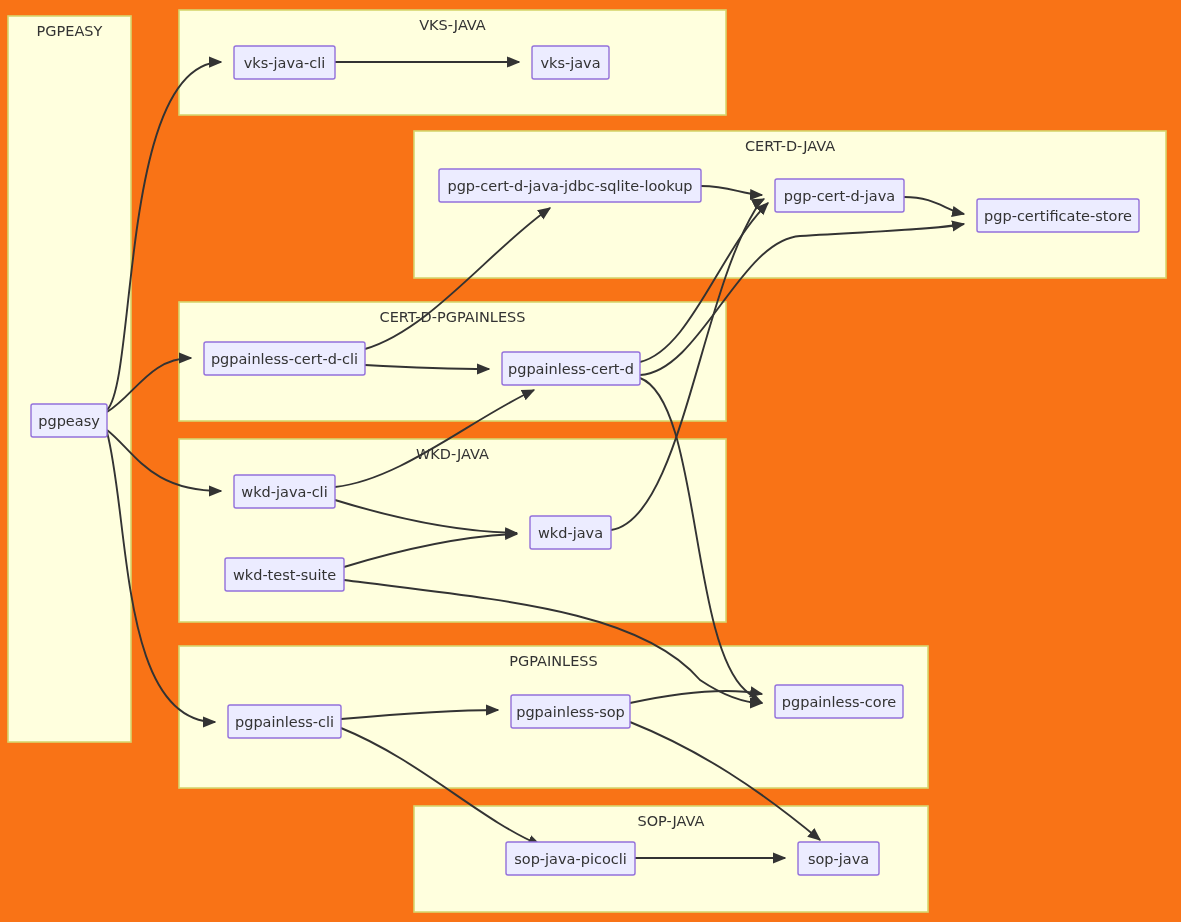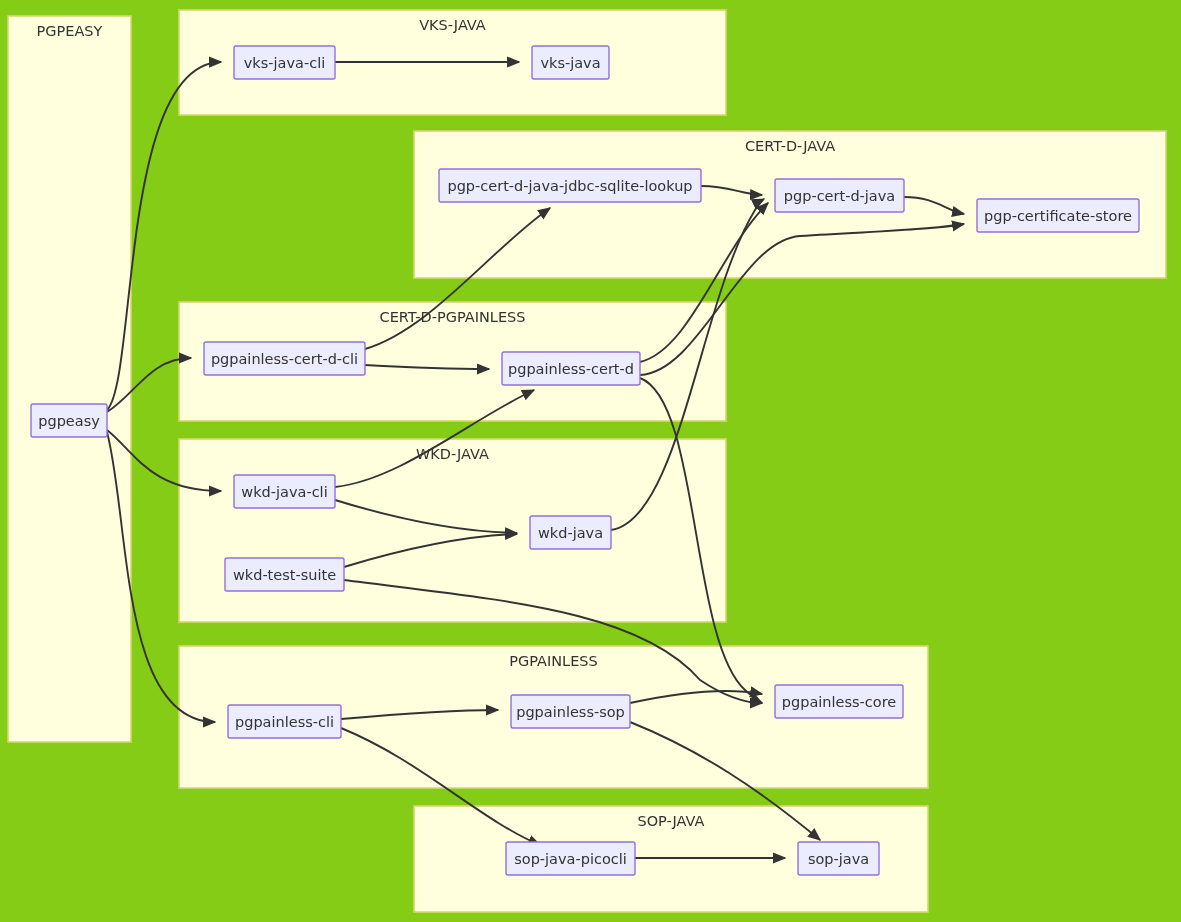--- a/index.html
+++ b/index.html
@@ -1,17 +1,17 @@
 <!DOCTYPE html>
 <html><head>
 <meta charset="utf-8">
 <style>
   html,body{margin:0;padding:0;background:#000;}
   body{font-family:"DejaVu Sans","Liberation Sans",sans-serif;}
-  #stage{position:relative;width:1181px;height:922px;background:#84cc16;overflow:hidden;}
+  #stage{position:relative;width:1181px;height:922px;background:#f97316;overflow:hidden;}
   svg#graph{position:absolute;left:0;top:0;width:1181px;height:922px;display:block;}
   .cluster-rect{fill:#ffffde;stroke:#d6d66e;stroke-width:1.6px;}
   .cluster-label{fill:#333333;font-size:14.5px;font-family:"DejaVu Sans","Liberation Sans",sans-serif;text-anchor:middle;dominant-baseline:middle;}
   .node-rect{fill:#ececff;stroke:#9370db;stroke-width:1.4px;}
   .node-label{fill:#333333;font-size:14.5px;font-family:"DejaVu Sans","Liberation Sans",sans-serif;text-anchor:middle;dominant-baseline:middle;}
   .edge-path{fill:none;stroke:#333333;stroke-width:1.9px;}
 </style>
 </head>
 <body>
 

